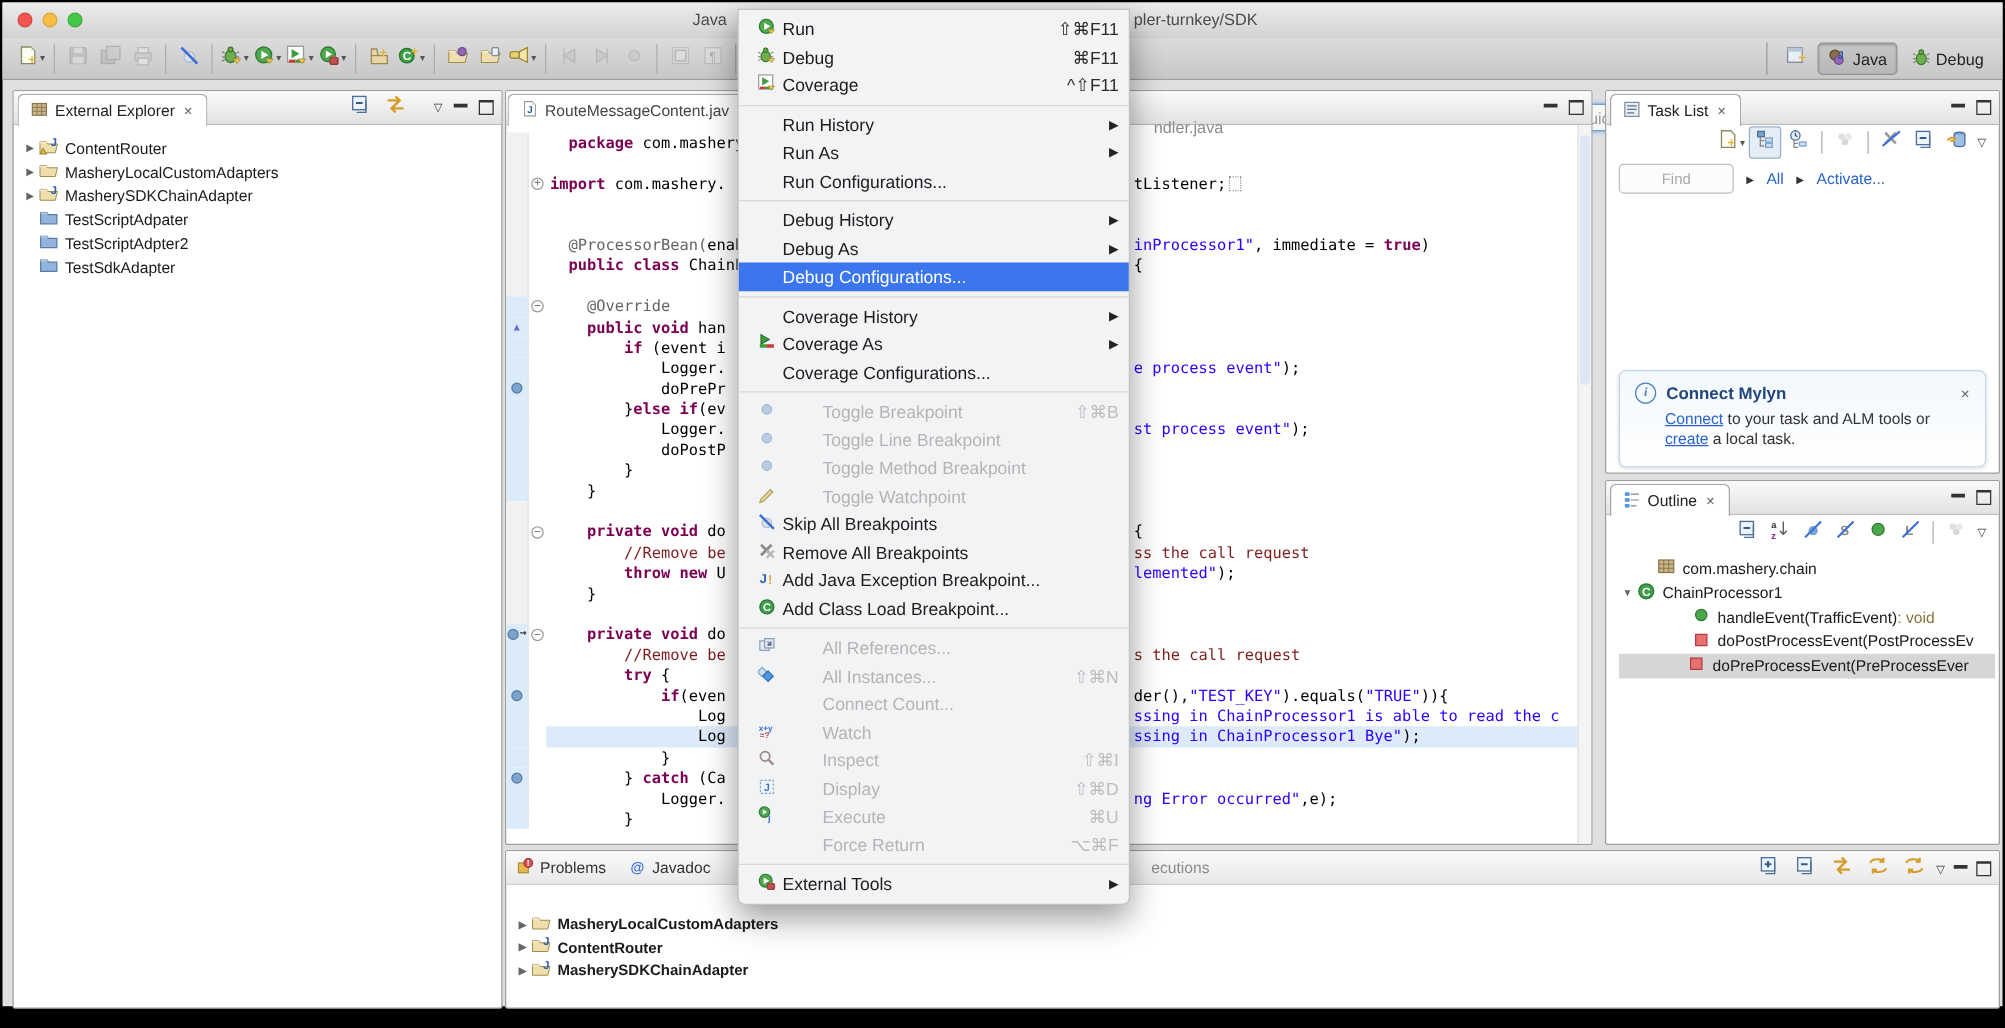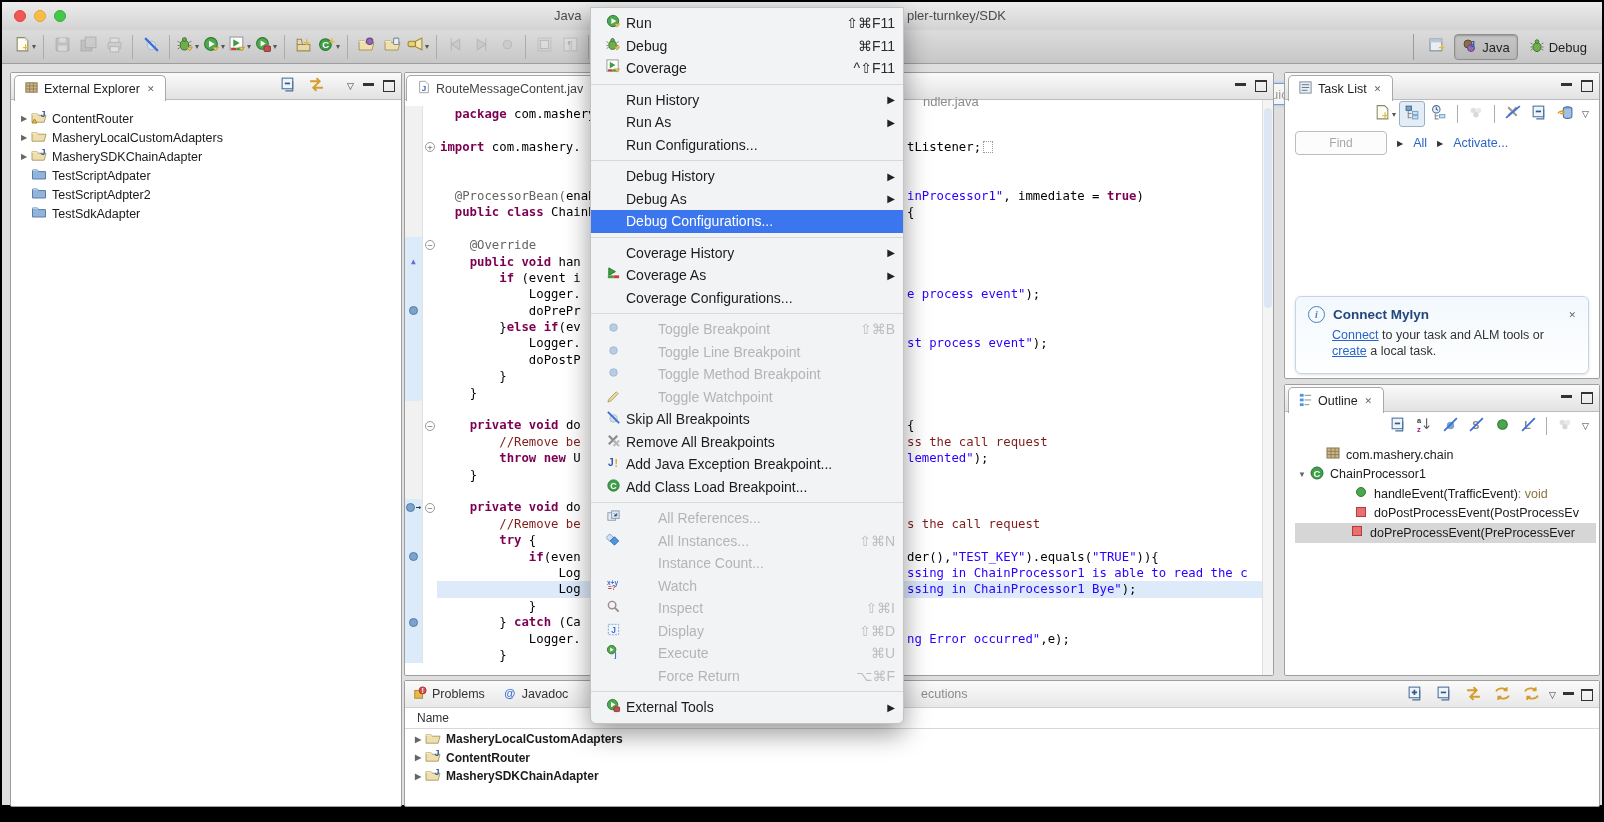--- a/index.html
+++ b/index.html
@@ -859,23 +859,20 @@
           <span class="tbi" style="width: 20px; height: 20px;">
             <span class=""><svg viewBox="0 0 16 16">
                 <path d="M2 6c1-3 8-4 10-1M12 2v3h-3" stroke="#d79b2a" stroke-width="1.6" fill="none"></path>
                 <path d="M14 10c-1 3-8 4-10 1M4 14v-3h3" stroke="#d79b2a" stroke-width="1.6" fill="none"></path>
               </svg></span>
           </span>
           <span class="vmenu">▽</span>
           <span class="wmin"></span>
           <span class="wmax"></span>
         </div>
-    <div id="namehdr">
-          <span>Name</span>
-        </div>
     <div id="bottom-tree">
           <div class="trow">
             <span class="arr">▶</span>
             <span class=""><svg viewBox="0 0 16 16">
                 <path d="M1 4.5h5l1.2 1.7H15l-1.8 7H1z" fill="#efdfae" stroke="#a08d4e" stroke-width=".8"></path>
                 <path d="M1 4.5h5l.8 1.2H1z" fill="#f7ecc9"></path>
               </svg></span>
             <span>MasheryLocalCustomAdapters</span>
           </div>
           <div class="trow">
@@ -1073,21 +1070,21 @@
             <span class=""><svg viewBox="0 0 16 16">
                 <path d="M4 2l4 4-4 4-4-4z" fill="#cfe0f2" stroke="#7aa3cf"></path>
                 <path d="M9 5l4.5 4.5L9 14 4.5 9.5z" fill="#4f94e0" stroke="#2f6cb0"></path>
               </svg></span>
           </span>
           <span class="lbl">All Instances...</span>
           <span class="sc">⇧⌘N</span>
         </div>
         <div class="mitem disd">
           <span class="ic"></span>
-          <span class="lbl">Instance Count...</span>
+          <span class="lbl">Connect Count...</span>
         </div>
         <div class="mitem disd">
           <span class="ic">
             <span class=""><svg viewBox="0 0 16 16">
                 <text x="1" y="8" font-family="Liberation Sans" font-weight="bold" font-size="7" fill="#3a6fd8">x+y</text>
                 <text x="2" y="14" font-family="Liberation Sans" font-weight="bold" font-size="7" fill="#b04848">=?</text>
               </svg></span>
           </span>
           <span class="lbl">Watch</span>
         </div>

